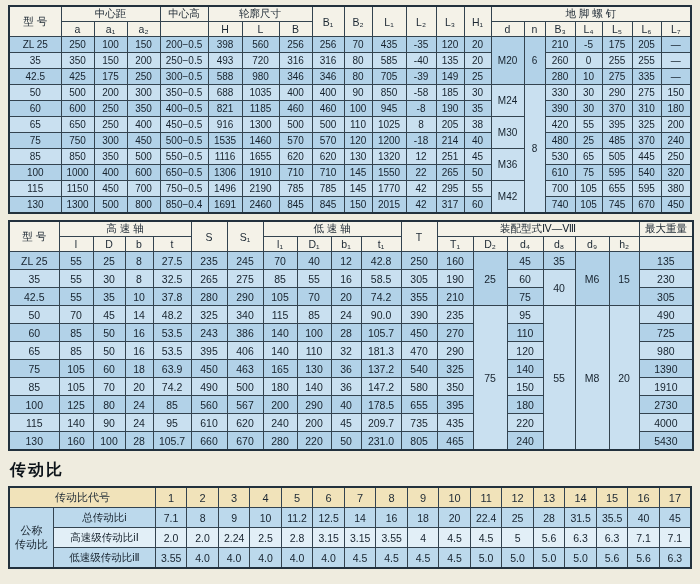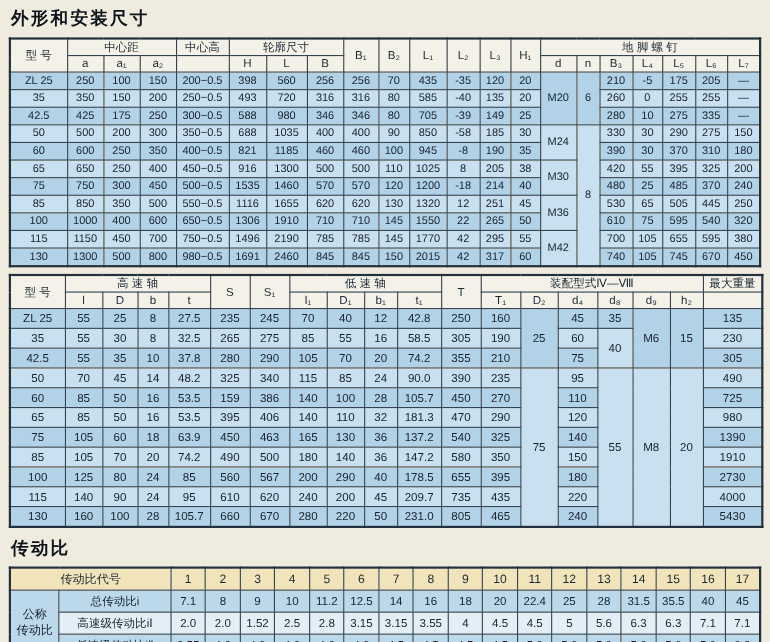--- a/index.html
+++ b/index.html
@@ -43,21 +43,20 @@
   .ratio tbody td{height:19px;font-size:10.5px;}
   .ratio tbody tr:nth-child(odd) td{background:#bcd9ec;}
   .ratio tbody tr:nth-child(even) td{background:#e2eff7;}
   .ratio td.grp{white-space:pre-line;line-height:1.25;font-size:11px;}
   .gap{height:6px;}
 </style>
 </head>
 <body>
 
 <div class="page">
-  <div class="page-title">外形和安装尺寸</div>
   <div class="tbl-wrap dims">
       <table>
         <colgroup>
           <col style="width: 52px;">
           <col style="width: 33px;">
           <col style="width: 33px;">
           <col style="width: 33px;">
           <col style="width: 48px;">
           <col style="width: 34px;">
           <col style="width: 37px;">
@@ -323,21 +322,21 @@
             <td>105</td>
             <td>655</td>
             <td>595</td>
             <td>380</td>
           </tr>
           <tr>
             <td>130</td>
             <td>1300</td>
             <td>500</td>
             <td>800</td>
-            <td>980−0.5</td>
+            <td>850−0.4</td>
             <td>1691</td>
             <td>2460</td>
             <td>845</td>
             <td>845</td>
             <td>150</td>
             <td>2015</td>
             <td>42</td>
             <td>317</td>
             <td>60</td>
             <td>740</td>
@@ -479,21 +478,21 @@
             <td rowspan="8">M8</td>
             <td rowspan="8">20</td>
             <td>490</td>
           </tr>
           <tr>
             <td>60</td>
             <td>85</td>
             <td>50</td>
             <td>16</td>
             <td>53.5</td>
-            <td>159</td>
+            <td>243</td>
             <td>386</td>
             <td>140</td>
             <td>100</td>
             <td>28</td>
             <td>105.7</td>
             <td>450</td>
             <td>270</td>
             <td>110</td>
             <td>725</td>
           </tr>
@@ -668,21 +667,21 @@
             <td>28</td>
             <td>31.5</td>
             <td>35.5</td>
             <td>40</td>
             <td>45</td>
           </tr>
           <tr>
             <td>高速级传动比iⅠ</td>
             <td>2.0</td>
             <td>2.0</td>
-            <td>1.52</td>
+            <td>2.24</td>
             <td>2.5</td>
             <td>2.8</td>
             <td>3.15</td>
             <td>3.15</td>
             <td>3.55</td>
             <td>4</td>
             <td>4.5</td>
             <td>4.5</td>
             <td>5</td>
             <td>5.6</td>

